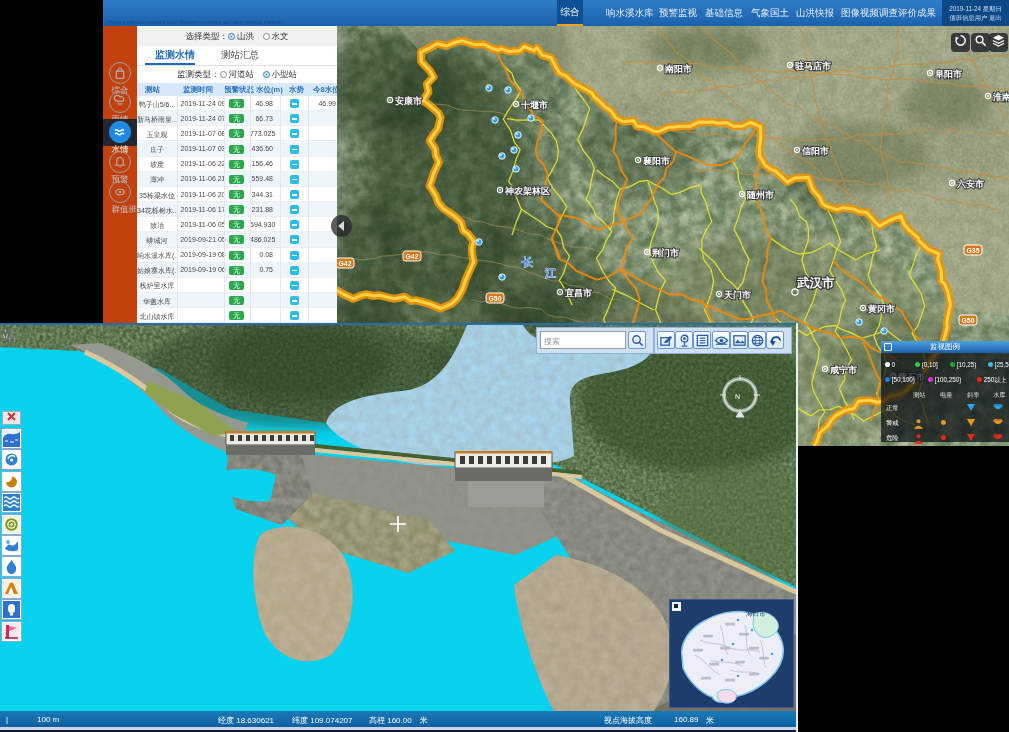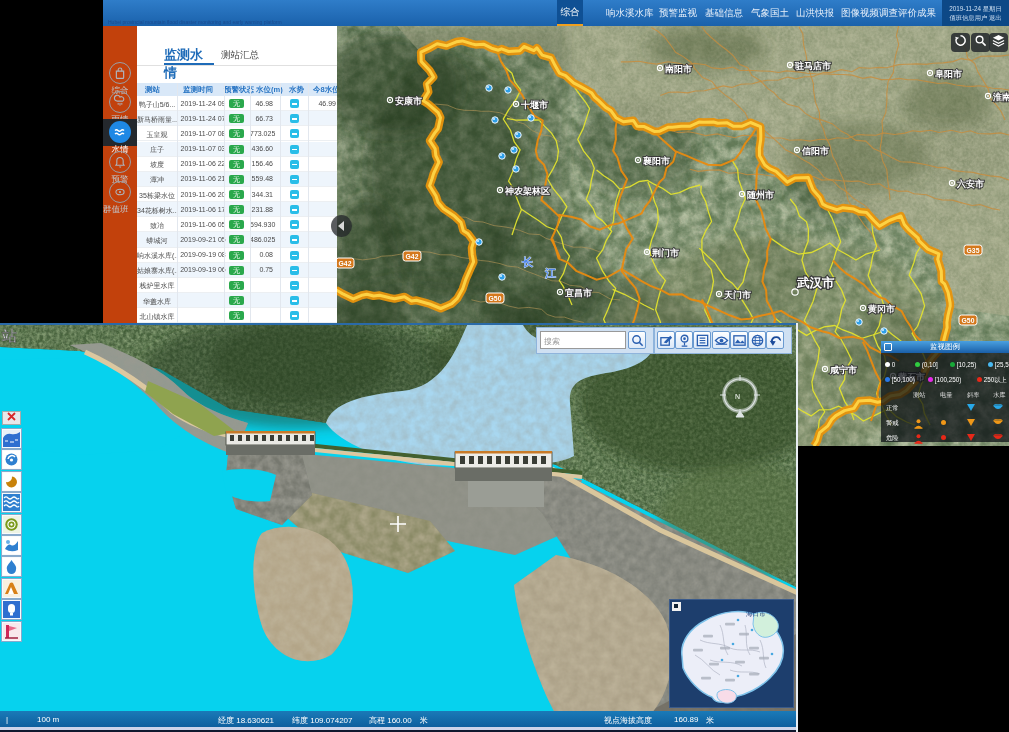--- a/index.html
+++ b/index.html
@@ -7,21 +7,21 @@
 #hdr {position:absolute;left:103px;top:0;width:906px;height:26px;background:linear-gradient(180deg,#2f7dc9,#1a61ab);overflow:hidden}
 #title {position:absolute;left:4px;top:2px;font-size:14.5px;font-weight:bold;color:#fff;letter-spacing:1px;text-shadow:1px 1px 2px #123}
 #subtitle {position:absolute;left:5px;top:19px;font-size:5px;color:#1a4a8e;white-space:nowrap}
 .navit {position:absolute;top:0;height:26px;line-height:26px;text-align:center;font-size:9.5px;color:#e8f0fa}
 .navit.active {background:#0f5094;border-bottom:2.5px solid #f0a020;color:#fff;line-height:24px}
 #datebox {position:absolute;right:0;top:0;width:67px;height:26px;background:#0d4886;color:#cfe0f2;font-size:6.3px;text-align:center;padding-top:4px;line-height:9px}
 #sidebar {position:absolute;left:103px;top:26px;width:34px;height:297px;background:#c2410c}
 #panel {position:absolute;left:137px;top:26px;width:200px;height:297px;background:#fff;overflow:hidden}
 #seltype {position:absolute;left:0;top:0;width:200px;height:20px;background:#f1f1f1;font-size:8.5px;color:#333;text-align:center;line-height:20px}
 #tabs {position:absolute;left:0;top:20px;width:200px;height:20px;border-bottom:1px solid #e0e0e0}
-#tab1 {position:absolute;left:27px;top:0;width:50px;height:19px;font-size:13px;font-weight:bold;color:#1e6bb8;border-bottom:2px solid #1e6bb8;text-align:left;line-height:18px}
+#tab1 {position:absolute;left:8px;top:0;width:50px;height:19px;font-size:10px;font-weight:bold;color:#1e6bb8;border-bottom:2px solid #1e6bb8;text-align:right;line-height:18px}
 #tab2 {position:absolute;left:80px;top:0;width:46px;height:19px;font-size:9.5px;color:#444;text-align:center;line-height:18px}
 #montype {position:absolute;left:0;top:40px;width:200px;height:17px;font-size:8.5px;color:#333;text-align:center;line-height:17px}
 #thead {position:absolute;left:0;top:57px;width:200px;height:13px;background:#d9e8f8;font-size:7.5px;color:#2a76c4;font-weight:bold}
 #thead span {position:absolute;top:2px}
 #tbody {position:absolute;left:0;top:70px;width:200px;height:227px}
 .trow {position:absolute;left:0;width:200px;height:15.16px;border-bottom:1px solid #eceff2;font-size:7px;color:#4a4a4a}
 .c {position:absolute;top:3.5px}
 .st {left:0;width:40px;text-align:center;white-space:nowrap;overflow:hidden}
 .dt {left:41px;width:50px;text-align:center;white-space:nowrap}
 .badge {position:absolute;left:92px;top:3px;width:15px;height:9px;background:#2aa84c;border-radius:2px;color:#fff;font-size:7px;text-align:center;line-height:9px}
@@ -448,27 +448,29 @@
       <div style="position:absolute;left:0;top:118px;width:34px;text-align:center;font-size:8.5px;color:#fff">水情</div>
       <div style="position:absolute;left:6px;top:125px;width:22px;height:22px;border-radius:50%;border:1px solid #9aa0a8;box-sizing:border-box"><svg width="20" height="20" viewBox="0 0 22 22">
           <path d="M11 6a3.5 3.5 0 0 1 3.5 3.5V13l1 1.5h-9L7.5 13V9.5A3.5 3.5 0 0 1 11 6z" fill="none" stroke="#aeb4bc" stroke-width="1.2"></path>
           <path d="M10 16a1.2 1.2 0 0 0 2.4 0" fill="#aeb4bc"></path>
         </svg></div>
       <div style="position:absolute;left:0;top:148px;width:34px;text-align:center;font-size:8.5px;color:#c2c8ce">预警</div>
       <div style="position:absolute;left:6px;top:155px;width:22px;height:22px;border-radius:50%;border:1px solid #9aa0a8;box-sizing:border-box"><svg width="20" height="20" viewBox="0 0 22 22">
           <ellipse cx="11" cy="11" rx="4.5" ry="3" fill="none" stroke="#aeb4bc" stroke-width="1.2"></ellipse>
           <circle cx="11" cy="11" r="1.2" fill="#aeb4bc"></circle>
         </svg></div>
-      <div style="position:absolute;left:0;top:178px;width:34px;text-align:left;font-size:8.5px;color:#c2c8ce">群值班</div>
+      <div style="position:absolute;left:0;top:178px;width:34px;text-align:right;font-size:8.5px;color:#c2c8ce">群值班</div>
     </div>
 <div id="panel">
+  <div id="seltype">选择类型：<span class="radio on"></span>山洪　<span class="radio"></span>水文</div>
   <div id="tabs">
         <div id="tab1">监测水情</div>
         <div id="tab2">测站汇总</div>
       </div>
+  <div id="montype">监测类型：<span class="radio"></span>河道站　<span class="radio on"></span>小型站</div>
   <div id="thead">
         <span style="left:8px">测站</span>
         <span style="left:46px">监测时间</span>
         <span style="left:87px">预警状态</span>
         <span style="left:119px">水位(m)</span>
         <span style="left:152px">水势</span>
         <span style="left:176px;white-space:nowrap">今8水位(</span>
       </div>
   <div id="tbody">
         <div class="trow" style="top:0.0px;background:#ffffff">

